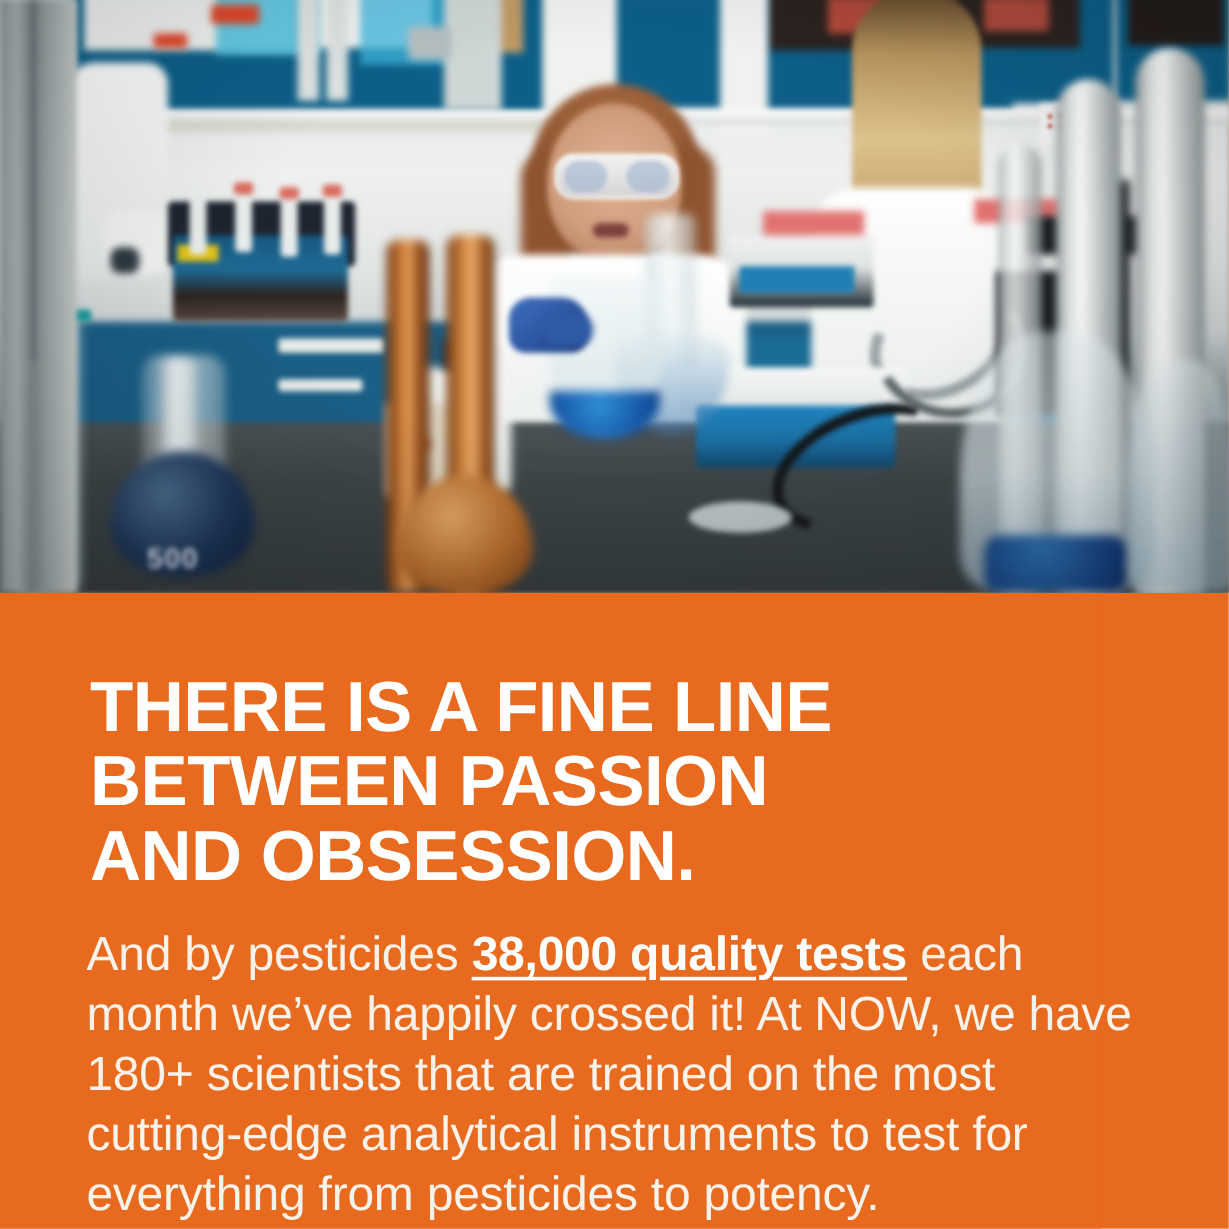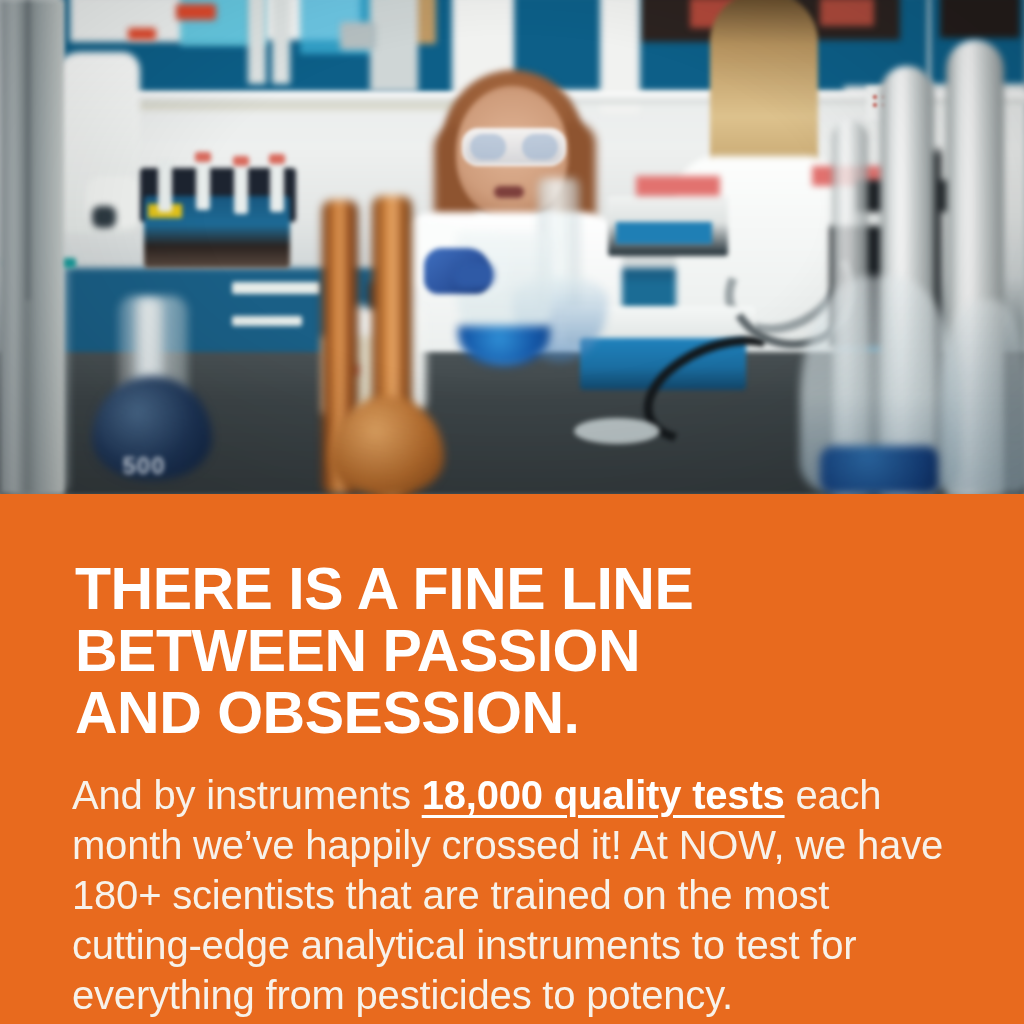--- a/index.html
+++ b/index.html
@@ -610,17 +610,17 @@
     <div class="photo-soft"></div>
     <div class="photo-vignette"></div>
   </div>
 
   <div class="panel">
     <h1 class="headline">THERE IS A FINE LINE
 BETWEEN PASSION
 AND OBSESSION.</h1>
 
     <p class="body-copy">
-      <span>And by instruments </span><span class="hl">18,000 quality tests</span><span> each month we’ve happily crossed it! At NOW, we have 180+ scientists that are trained on the most cutting-edge analytical instruments to test for everything from pesticides to potency.</span>
+      <span>And by pesticides </span><span class="hl">38,000 quality tests</span><span> each month we’ve happily crossed it! At NOW, we have 180+ scientists that are trained on the most cutting-edge analytical instruments to test for everything from pesticides to potency.</span>
     </p>
   </div>
 
 </div>
 
 </body></html>

